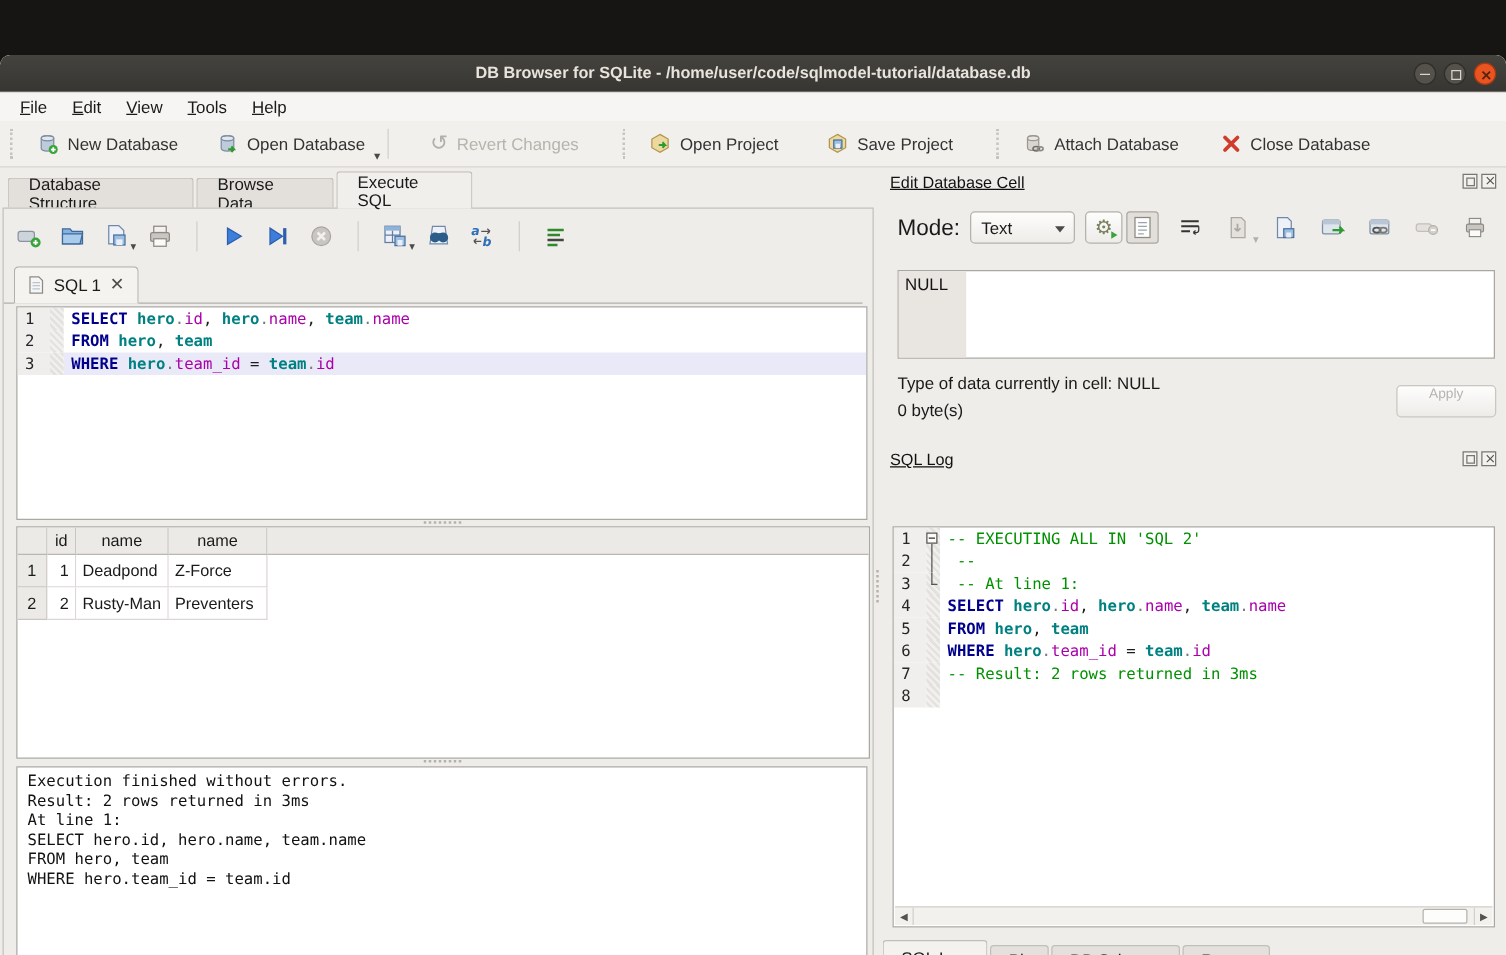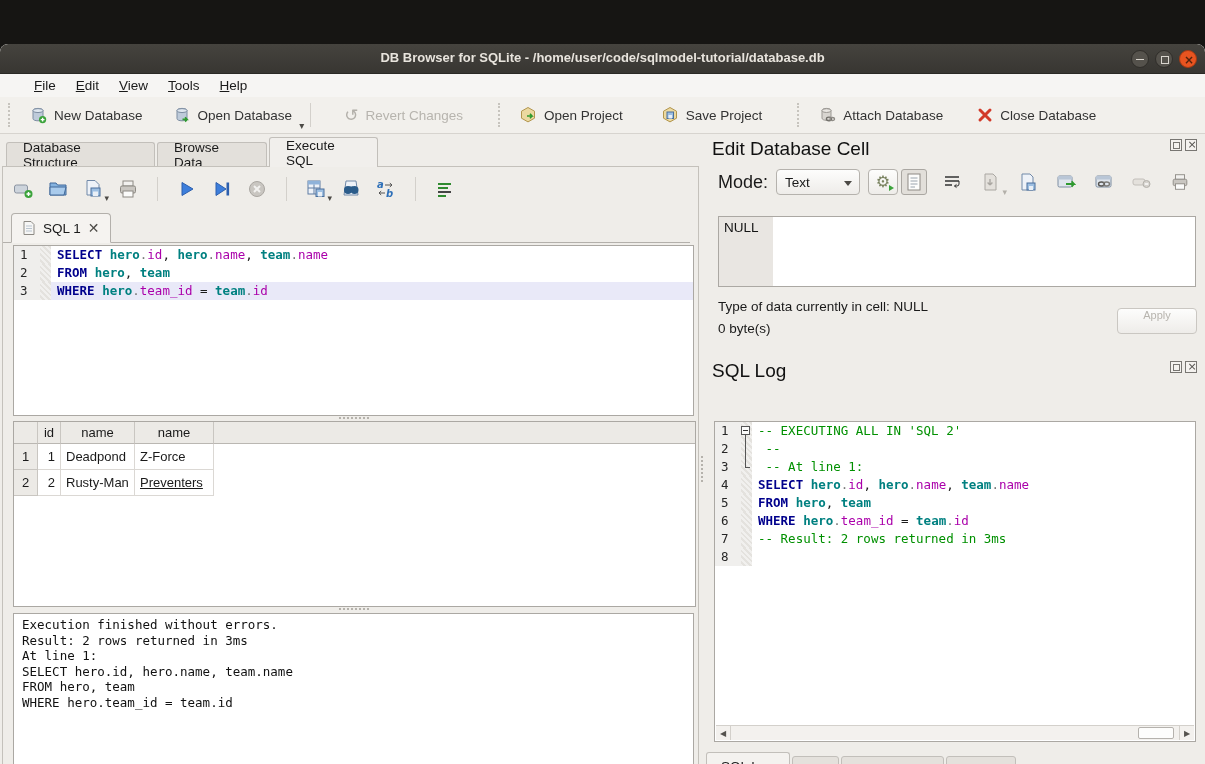--- a/index.html
+++ b/index.html
@@ -16,21 +16,21 @@
   .wbtn{width:18px;height:18px;border-radius:50%;background:#55524c;border:1px solid #302e2a;
     position:relative;}
   .wbtn.close{background:#e95420;border-color:#a33a14;}
   .wbtn .g-min{position:absolute;left:4px;right:4px;top:8px;border-top:1.5px solid #d9d5ce;}
   .wbtn .g-max{position:absolute;left:5px;top:5px;width:8px;height:8px;border:1.5px solid #d9d5ce;}
   .wbtn.close .g-x{position:absolute;left:4px;top:3px;color:#54220d;font-size:12px;font-weight:bold;
     font-family:"DejaVu Sans",sans-serif;line-height:12px;}
 
   
   .menubar{position:absolute;left:0;top:30px;width:100%;height:23px;background:#f6f5f3;
-    display:flex;align-items:center;padding-left:24px;}
+    display:flex;align-items:center;padding-left:6px;}
   .menu-item{padding:2px 10px;font-size:13.5px;}
 
   
   .toolbar{position:absolute;left:0;top:53px;width:100%;height:37px;background:#f2f0ec;
     border-bottom:1px solid #d7d4cf;display:flex;align-items:center;font-size:13.5px;}
   .tb-handle{width:4px;height:24px;border-left:2px dotted #c7c4be;margin:0 6px 0 8px;}
   .tb-sep{width:1px;height:24px;background:#d3d0cb;margin:0 6px;}
   .tb-btn{display:flex;align-items:center;gap:7px;padding:4px 11px;border-radius:3px;color:#333;}
   .tb-btn.disabled{color:#b7b4ae;}
   .caret{font-family:"DejaVu Sans",sans-serif;font-size:10px;color:#4c4a46;margin-left:-4px;align-self:flex-end;padding-bottom:2px;}
@@ -100,21 +100,21 @@
     height:26px;line-height:25px;text-align:center;flex:none;}
   .num{text-align:right;}
 
   
   #message-box{position:absolute;left:10px;top:446px;width:681px;height:154px;background:#fff;
     border:1px solid #aba8a3;padding:3px 8px;}
   #message-box pre{margin:0;font-family:"DejaVu Sans Mono",monospace;font-size:12.5px;line-height:15.5px;color:#111;}
 
   
   .right-pane{position:absolute;left:706px;top:90px;width:499px;bottom:0;}
-  .dock-header{position:absolute;left:6px;right:6px;height:20px;font-size:19px;color:#111;}
+  .dock-header{position:absolute;left:6px;right:6px;height:20px;font-size:13px;color:#111;text-decoration:underline;}
   .dock-icons{position:absolute;right:2px;top:1px;display:flex;gap:3px;}
   .dicon{width:12px;height:12px;border:1px solid #787672;position:relative;background:#f4f2ef;}
   .dicon.float::after{content:"";position:absolute;left:2px;top:2px;width:5px;height:5px;border:1px solid #787672;background:#f4f2ef;}
   .dicon.close::after{content:"×";position:absolute;left:1.5px;top:-2px;font-size:11px;color:#55534f;font-family:"DejaVu Sans",sans-serif;}
 
   .mode-row{position:absolute;left:12px;top:34px;right:8px;height:28px;display:flex;align-items:center;}
   .label{font-size:18px;}
   .combo{height:26px;background:linear-gradient(#fdfdfc,#eeece9);border:1px solid #b5b2ad;border-radius:4px;
     font-size:13.5px;display:flex;align-items:center;padding:0 8px;position:relative;}
   .combo .arrow{position:absolute;right:7px;top:11px;width:0;height:0;
@@ -393,21 +393,21 @@
         <div class="gr-row">
           <span class="gr-rowhdr" style="width: 24px;">1</span>
           <span class="gr-cell num" style="width: 23px;">1</span>
           <span class="gr-cell" style="width: 74px;">Deadpond</span>
           <span class="gr-cell" style="width: 79px;">Z-Force</span>
         </div>
         <div class="gr-row">
           <span class="gr-rowhdr" style="width: 24px;">2</span>
           <span class="gr-cell num" style="width: 23px;">2</span>
           <span class="gr-cell" style="width: 74px;">Rusty-Man</span>
-          <span class="gr-cell" style="width: 79px; text-decoration: underline;">Preventers</span>
+          <span class="gr-cell" style="width: 79px;">Preventers</span>
         </div>
       </div>
 
     <div class="h-split" style="top:440px;">
         <span class="dots"></span>
       </div>
 
     <div id="message-box">
       <pre>Execution finished without errors.
 Result: 2 rows returned in 3ms

